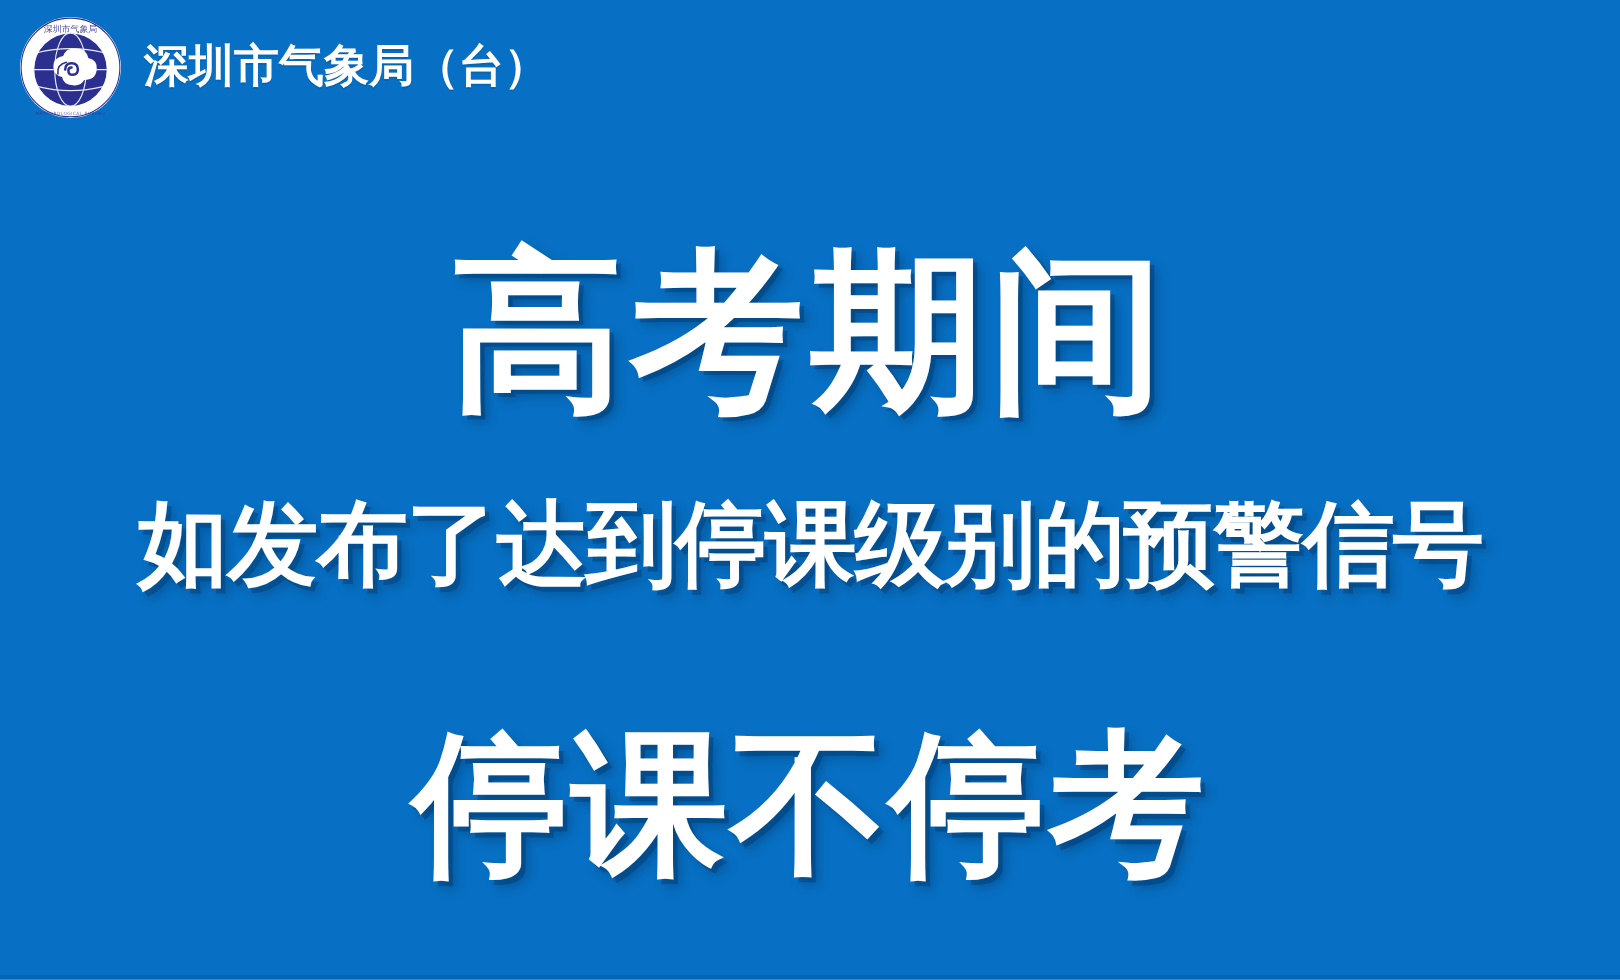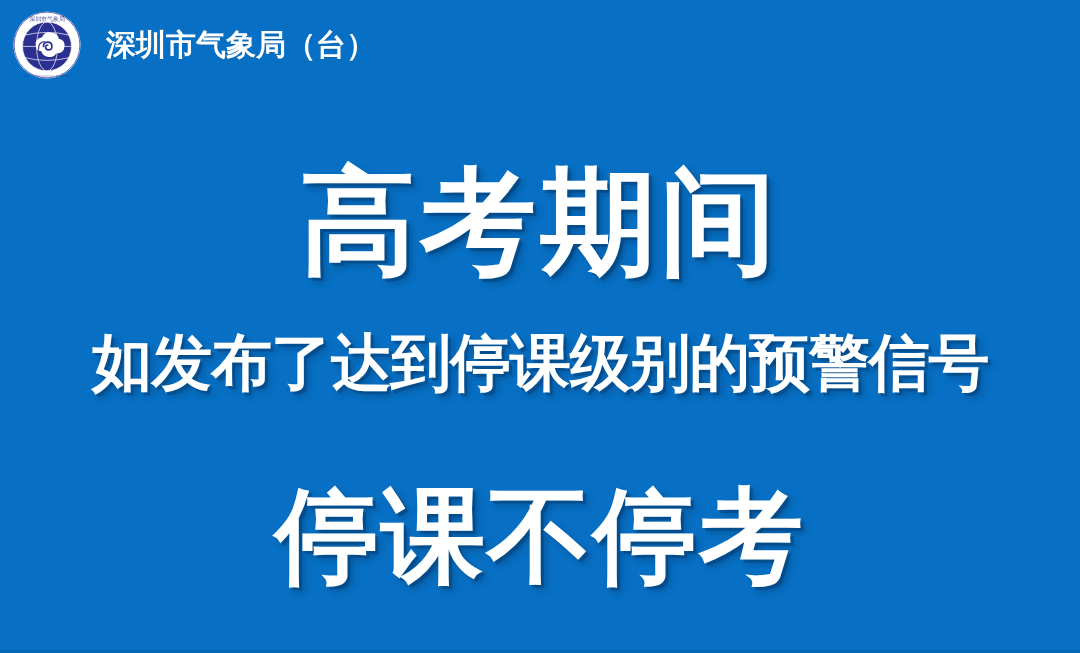--- a/index.html
+++ b/index.html
@@ -32,21 +32,21 @@
     background: #0466b4;
   }
 
   
   #header {
     position: absolute;
     left: 12px;
     top: 10px;
     display: flex;
     align-items: center;
-    gap: 24px;
+    gap: 14px;
   }
 
   #logo {
     width: 70px;
     height: 70px;
     flex: 0 0 70px;
     display: block;
   }
 
   #org-name {

